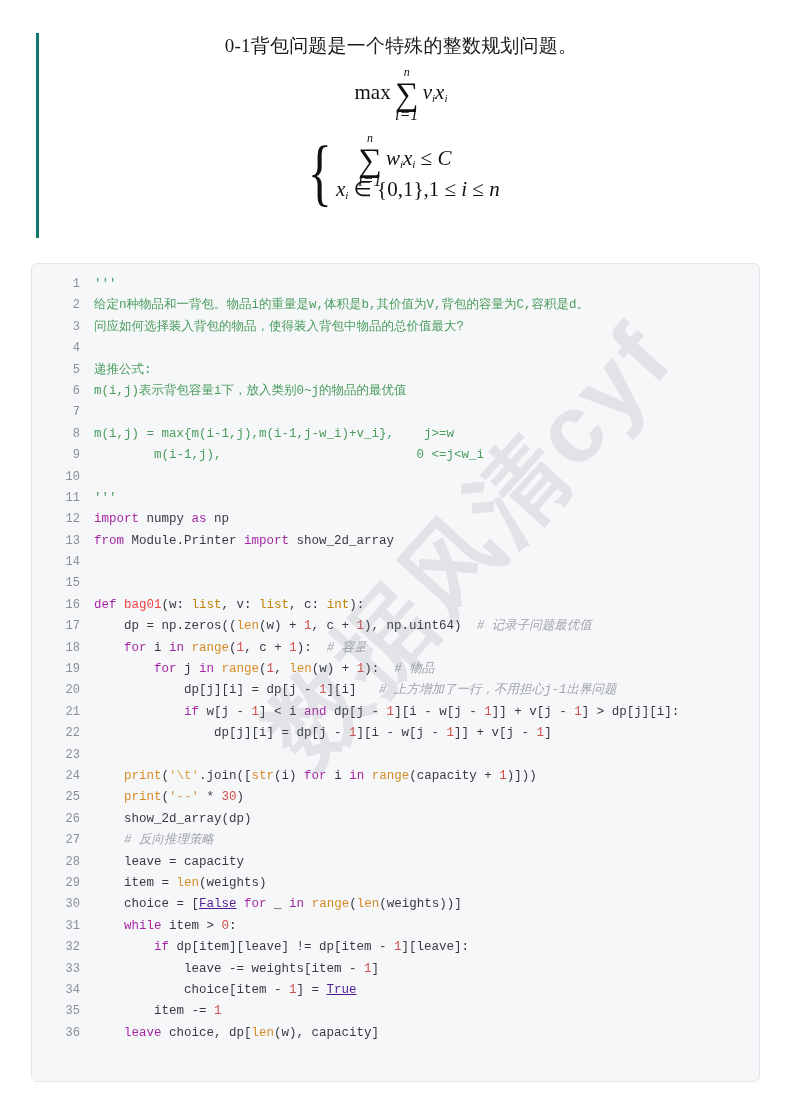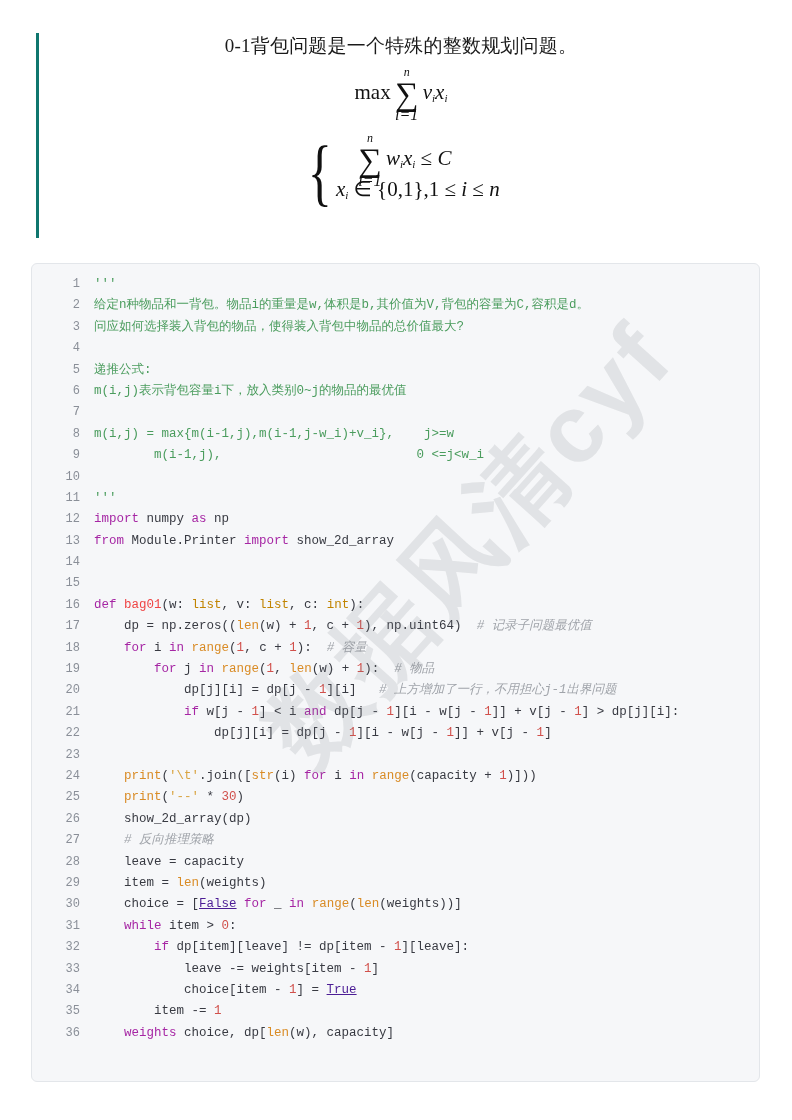--- a/index.html
+++ b/index.html
@@ -211,21 +211,21 @@
         <div class="code-line"><span class="ln">26</span><span class="lc"><span class="t-plain">    show_2d_array(dp)</span></span></div>
         <div class="code-line"><span class="ln">27</span><span class="lc"><span class="t-plain">    </span><span class="t-com"># 反向推理策略</span></span></div>
         <div class="code-line"><span class="ln">28</span><span class="lc"><span class="t-plain">    leave = capacity</span></span></div>
         <div class="code-line"><span class="ln">29</span><span class="lc"><span class="t-plain">    item = </span><span class="t-builtin">len</span><span class="t-plain">(weights)</span></span></div>
         <div class="code-line"><span class="ln">30</span><span class="lc"><span class="t-plain">    choice = [</span><span class="t-const">False</span><span class="t-plain"> </span><span class="t-kw">for</span><span class="t-plain"> _ </span><span class="t-kw">in</span><span class="t-plain"> </span><span class="t-builtin">range</span><span class="t-plain">(</span><span class="t-builtin">len</span><span class="t-plain">(weights))]</span></span></div>
         <div class="code-line"><span class="ln">31</span><span class="lc"><span class="t-plain">    </span><span class="t-kw">while</span><span class="t-plain"> item &gt; </span><span class="t-num">0</span><span class="t-plain">:</span></span></div>
         <div class="code-line"><span class="ln">32</span><span class="lc"><span class="t-plain">        </span><span class="t-kw">if</span><span class="t-plain"> dp[item][leave] != dp[item - </span><span class="t-num">1</span><span class="t-plain">][leave]:</span></span></div>
         <div class="code-line"><span class="ln">33</span><span class="lc"><span class="t-plain">            leave -= weights[item - </span><span class="t-num">1</span><span class="t-plain">]</span></span></div>
         <div class="code-line"><span class="ln">34</span><span class="lc"><span class="t-plain">            choice[item - </span><span class="t-num">1</span><span class="t-plain">] = </span><span class="t-const">True</span></span></div>
         <div class="code-line"><span class="ln">35</span><span class="lc"><span class="t-plain">        item -= </span><span class="t-num">1</span></span></div>
-        <div class="code-line"><span class="ln">36</span><span class="lc"><span class="t-plain">    </span><span class="t-kw">weights</span><span class="t-plain"> choice, dp[</span><span class="t-builtin">len</span><span class="t-plain">(w), capacity]</span></span></div>
+        <div class="code-line"><span class="ln">36</span><span class="lc"><span class="t-plain">    </span><span class="t-kw">leave</span><span class="t-plain"> choice, dp[</span><span class="t-builtin">len</span><span class="t-plain">(w), capacity]</span></span></div>
       </div>
   </div>
 
   <div class="watermark">
     <div class="wm-text">数据风清cyf</div>
   </div>
 
 </div>
 
 </body></html>

